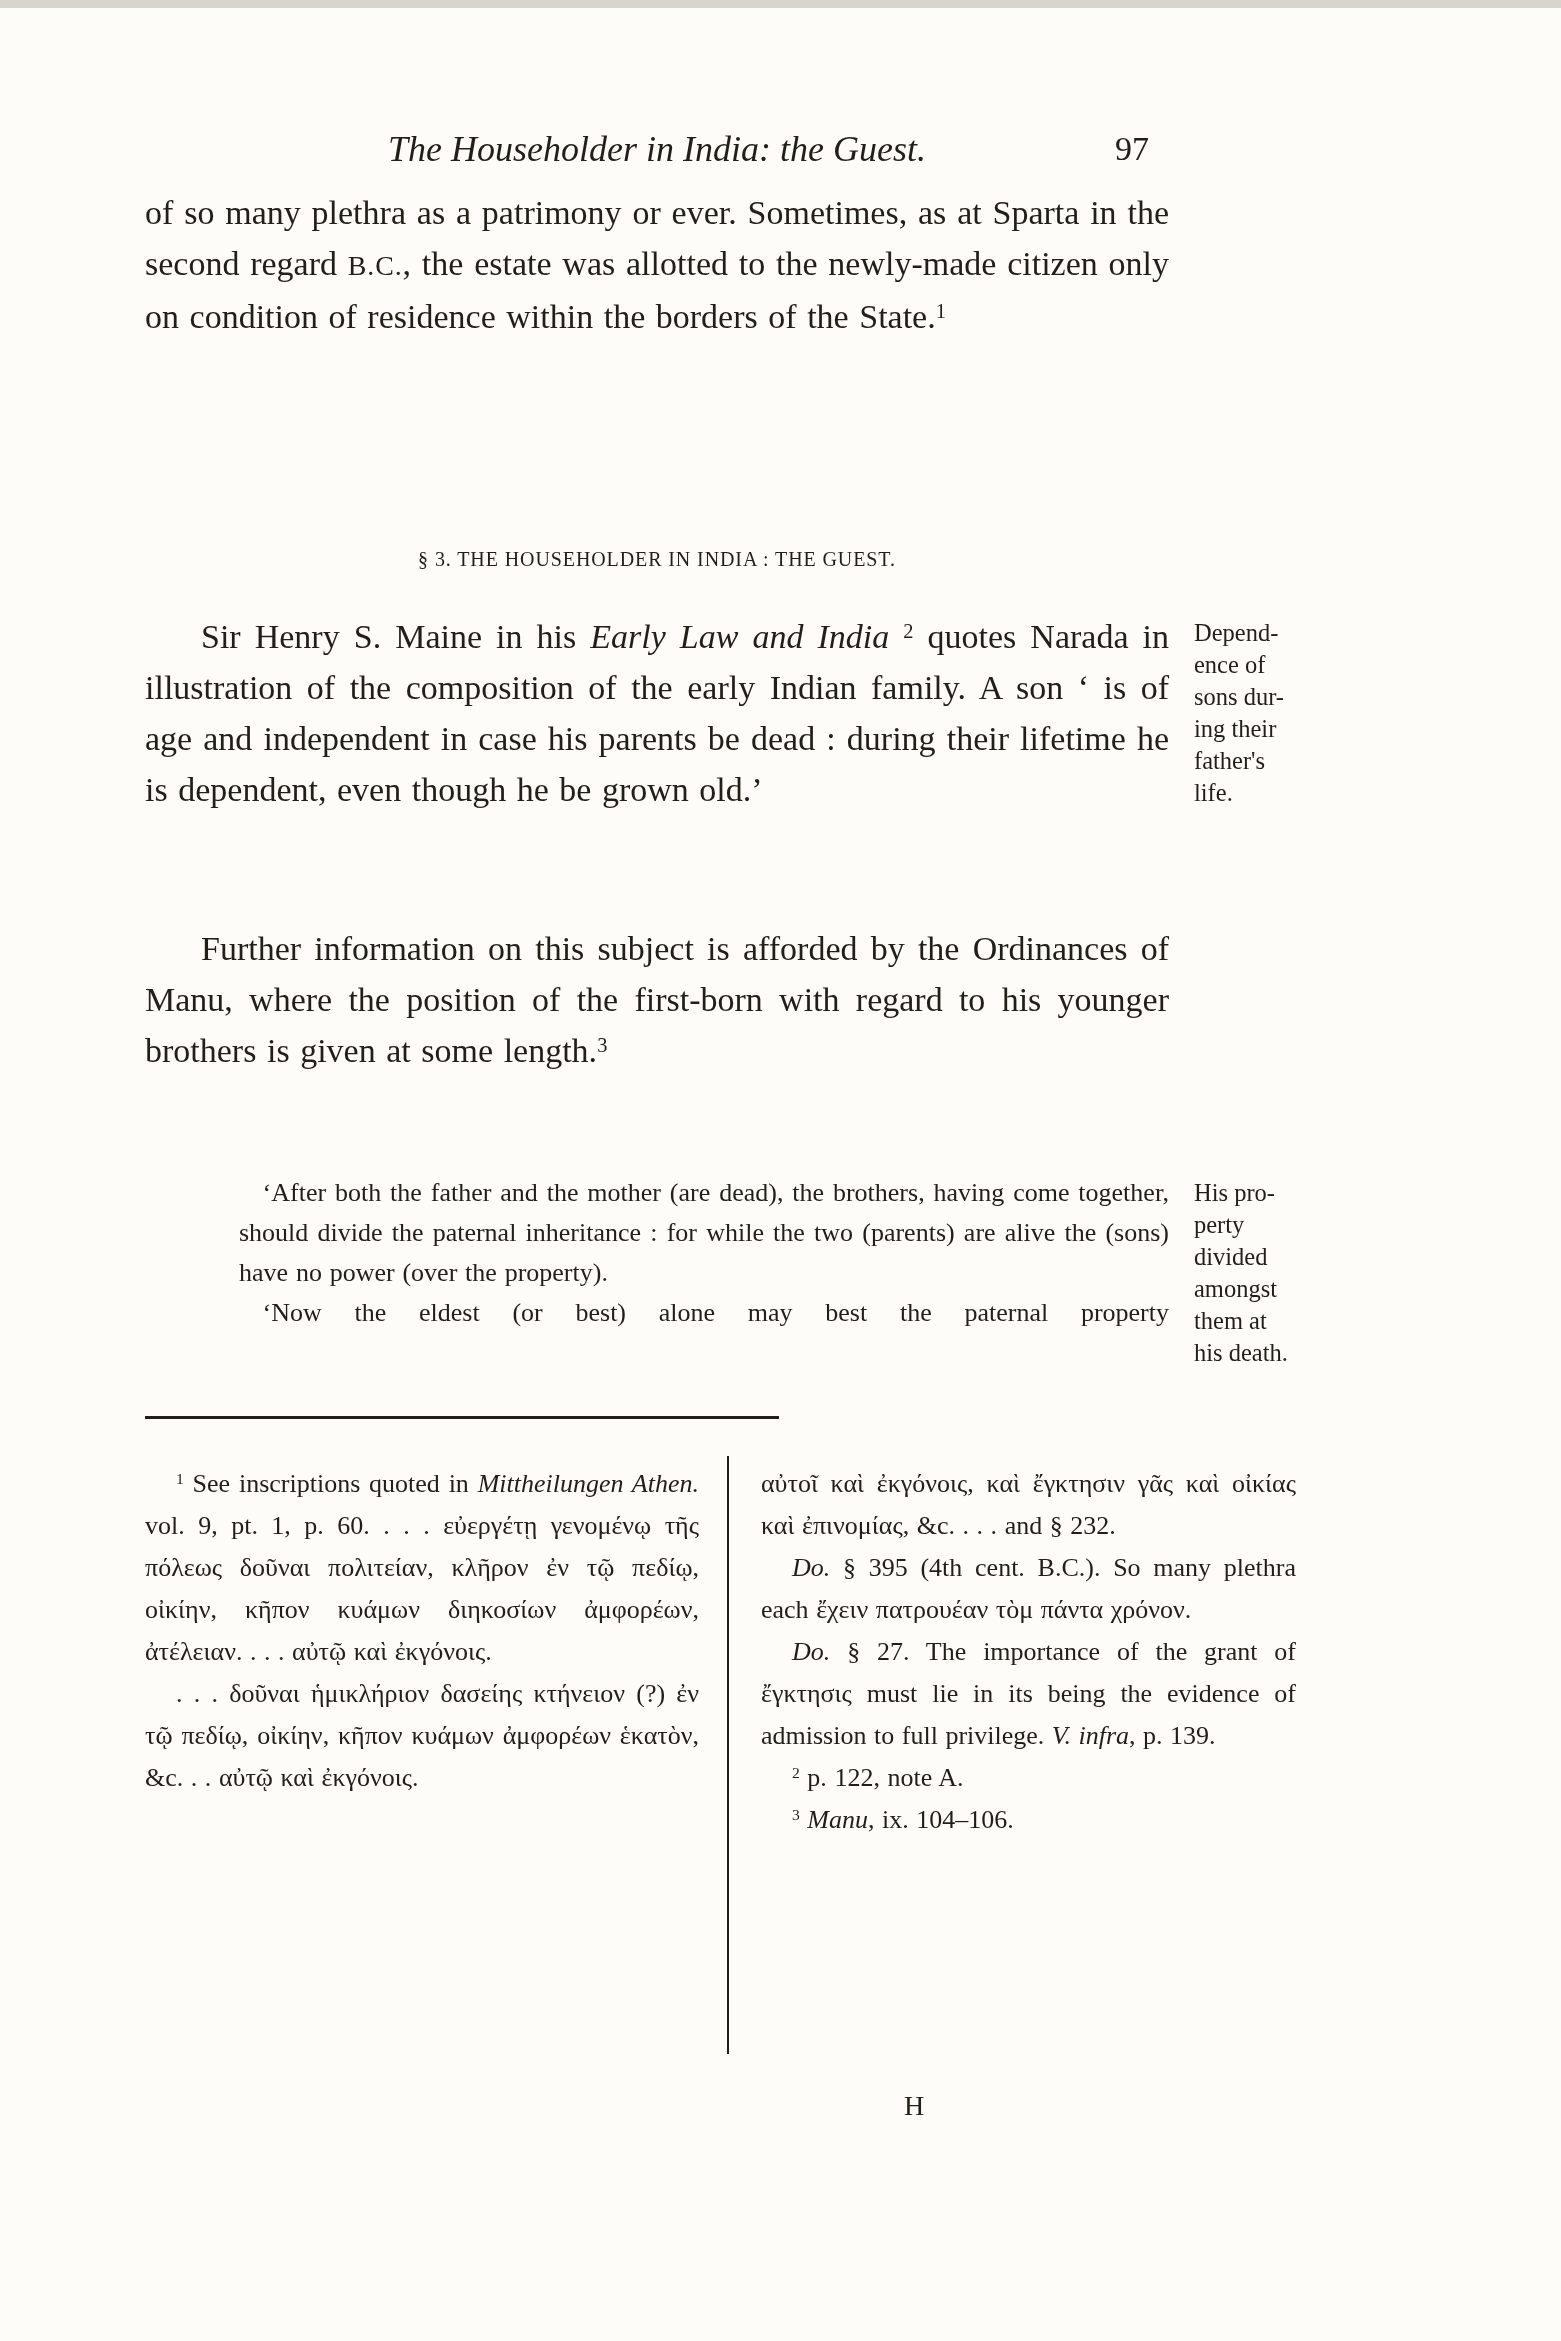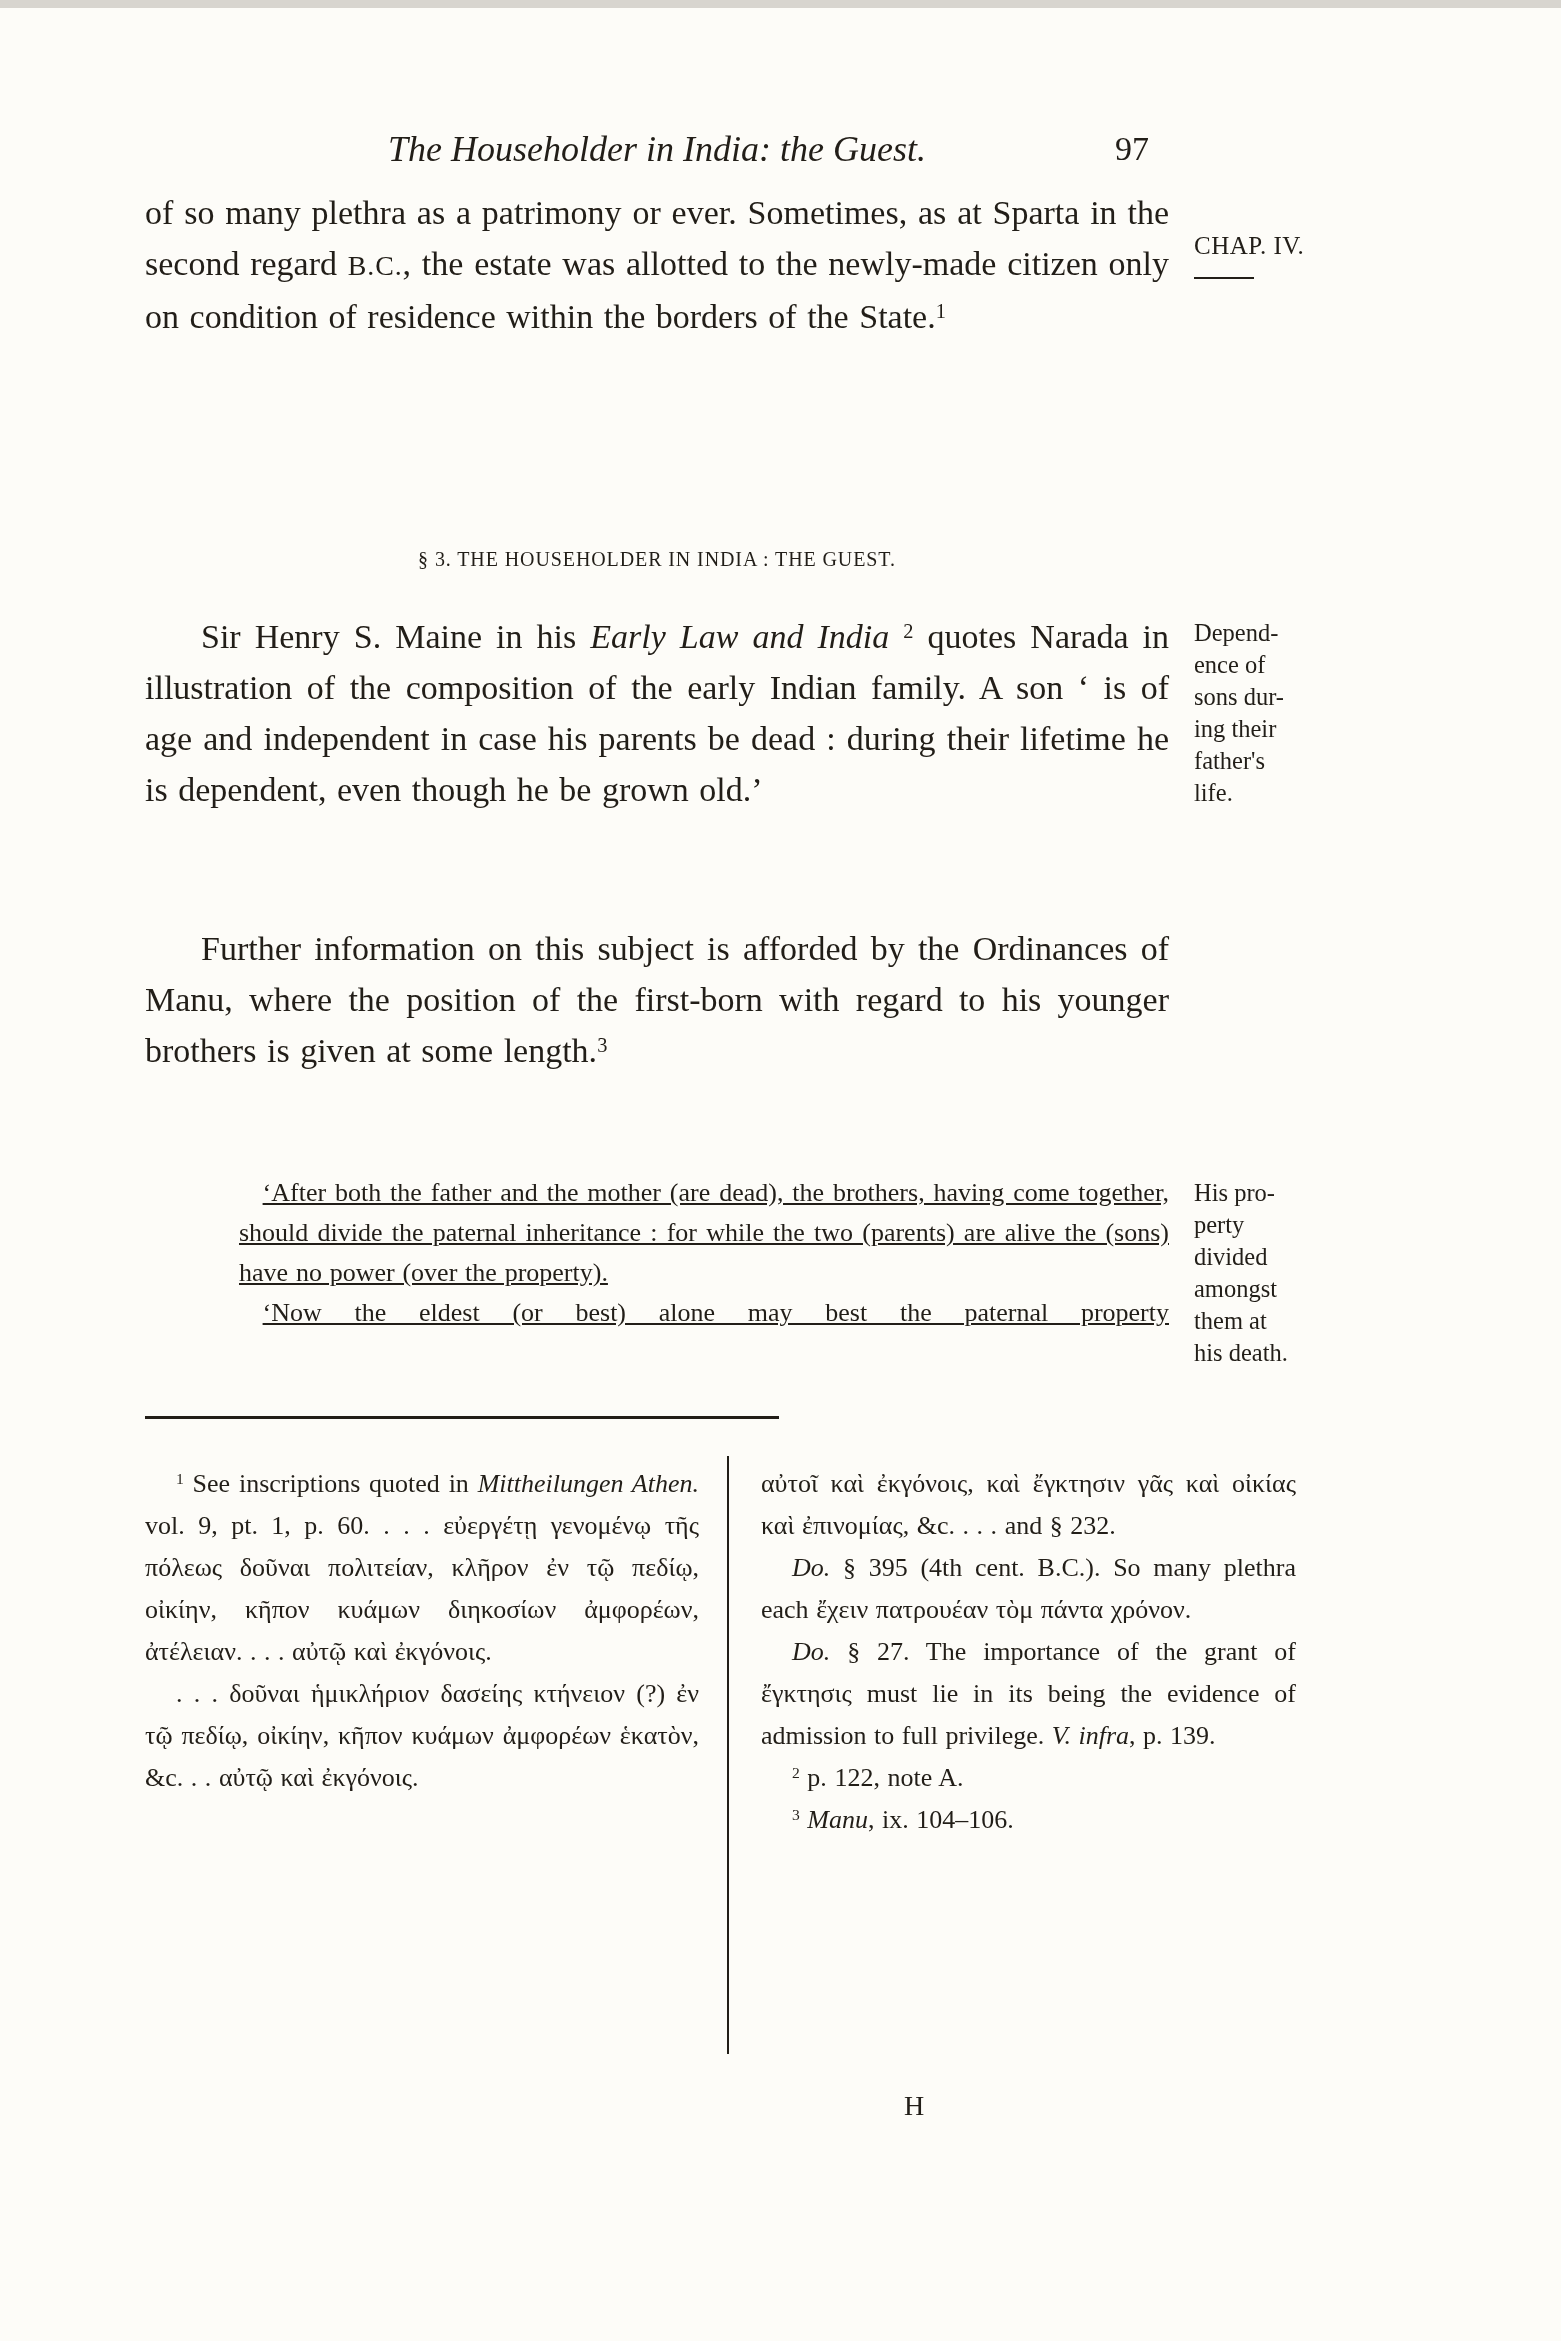--- a/index.html
+++ b/index.html
@@ -50,21 +50,21 @@
   }
   .chap-note { top: 190px; font-size: 25px; letter-spacing: 0.5px; }
   .chap-rule { display: block; width: 60px; height: 2.7px; background: #221e18; margin-top: 14.5px; }
   .note1 { top: 609px; }
   .note2 { top: 1169px; }
 
   
   .quote-block { top: 1165px; left: 239px; width: 930px; }
   .quote-p {
     font-size: 26px; line-height: 40px;
-    text-align: justify; text-indent: 23.6px; word-spacing: 0.05em; text-decoration: underline;
+    text-align: justify; text-indent: 23.6px; word-spacing: 0.05em;
   }
   .stretch { text-align-last: justify; }
 
   
   .fn-rule { top: 1408px; left: 145px; width: 634px; height: 2.7px; background: #221e18; }
   .fn-left  { top: 1455px; left: 145px; width: 554px; }
   .fn-divider { top: 1448px; left: 727px; width: 1.8px; height: 598px; background: #221e18; }
   .fn-right { top: 1455px; left: 761px; width: 535px; }
   .fn {
     font-size: 26px; line-height: 42px;
@@ -83,24 +83,20 @@
 
 <div class="page">
 
   <header class="abs running-head">
     <span class="rh-title">The Householder in India: the Guest.</span>
     <span class="rh-num">97</span>
   </header>
 
   <p class="abs main-col body-text p1"><span>of so many plethra as a patrimony or ever.  Sometimes, as at Sparta in the second regard </span><span class="sc">B.C.</span><span>, the estate was allotted to the newly-made citizen only on condition of residence within the borders of the State.</span><sup>1</sup></p>
 
-  <aside class="abs sidenote chap-note">
-    <span>CHAP. IV.</span>
-    <span class="chap-rule"></span>
-  </aside>
 
   <h2 class="abs main-col section-heading">§ 3. THE HOUSEHOLDER IN INDIA : THE GUEST.</h2>
 
   <p class="abs main-col body-text indent p2"><span>Sir Henry S. Maine in his </span><i>Early Law and India </i><sup>2</sup><span> quotes Narada in illustration of the composition of the early Indian family.  A son ‘ is of age and independent in case his parents be dead : during their lifetime he is dependent, even though he be grown old.’</span></p>
 
   <aside class="abs sidenote note1">Depend-
 ence of
 sons dur-
 ing their
 father's

